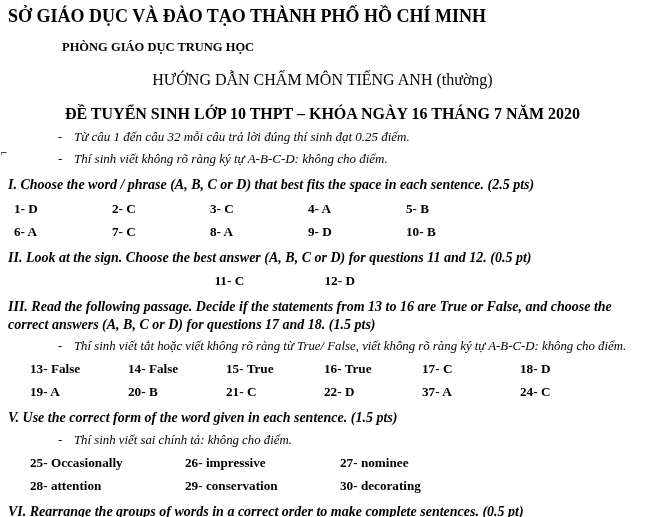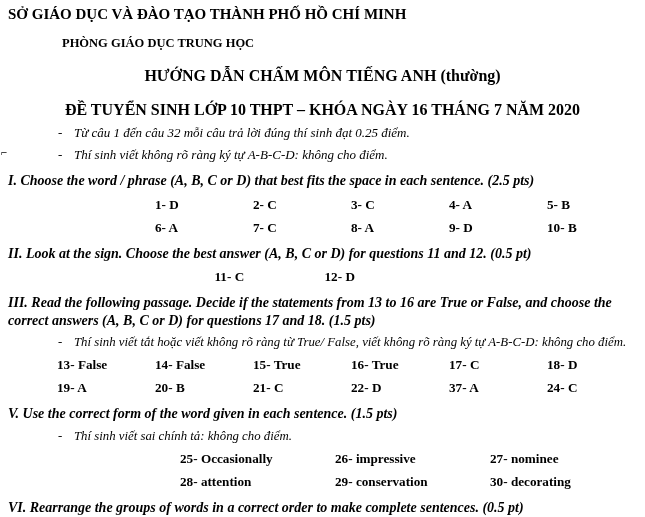--- a/index.html
+++ b/index.html
@@ -14,33 +14,33 @@
     color: #000000;
     overflow: hidden;
   }
   .page {
     position: relative;
     width: 645px;
     height: 517px;
     padding: 0;
   }
   .hdr1 {
-    font-size: 15px;
+    font-size: 18px;
     font-weight: bold;
     margin: 6px 0 13px 8px;
   }
   .hdr2 {
     font-size: 12.5px;
     font-weight: bold;
     margin: 2px 0 16px 62px;
   }
   .title1 {
     text-align: center;
     font-size: 16px;
-    font-weight: bold;
+    font-weight: normal;
     margin-top: 16px;
   }
   .title2 {
     text-align: center;
     font-size: 16px;
     font-weight: bold;
     margin-top: 16px;
   }
   .note-line {
     font-size: 13px;
@@ -61,36 +61,35 @@
     margin-top: 9px;
     margin-left: 8px;
     line-height: 1.25;
   }
   .ansrow {
     display: flex;
     margin-top: 7px;
     margin-left: 14px;
     font-size: 13.2px;
     font-weight: bold;
-    justify-content: flex-end;
   }
   .ansrow .cell {
     width: 98px;
     flex: none;
   }
   .ansrow.center2 {
     margin-left: 4px;
     justify-content: center;
   }
   .ansrow.center2 .cell {
     width: 110px;
     text-align: left;
     flex: none;
   }
-  .ansrow.indent6 { margin-left: 18px; }
+  .ansrow.indent6 { margin-left: 30px; }
   .ansrow.wide .cell { width: 120px; }
   .italic-note {
     font-size: 12.8px;
     font-style: italic;
     margin-left: 74px;
     margin-top: 6px;
     position: relative;
   }
   .italic-note .dash {
     position: absolute;

